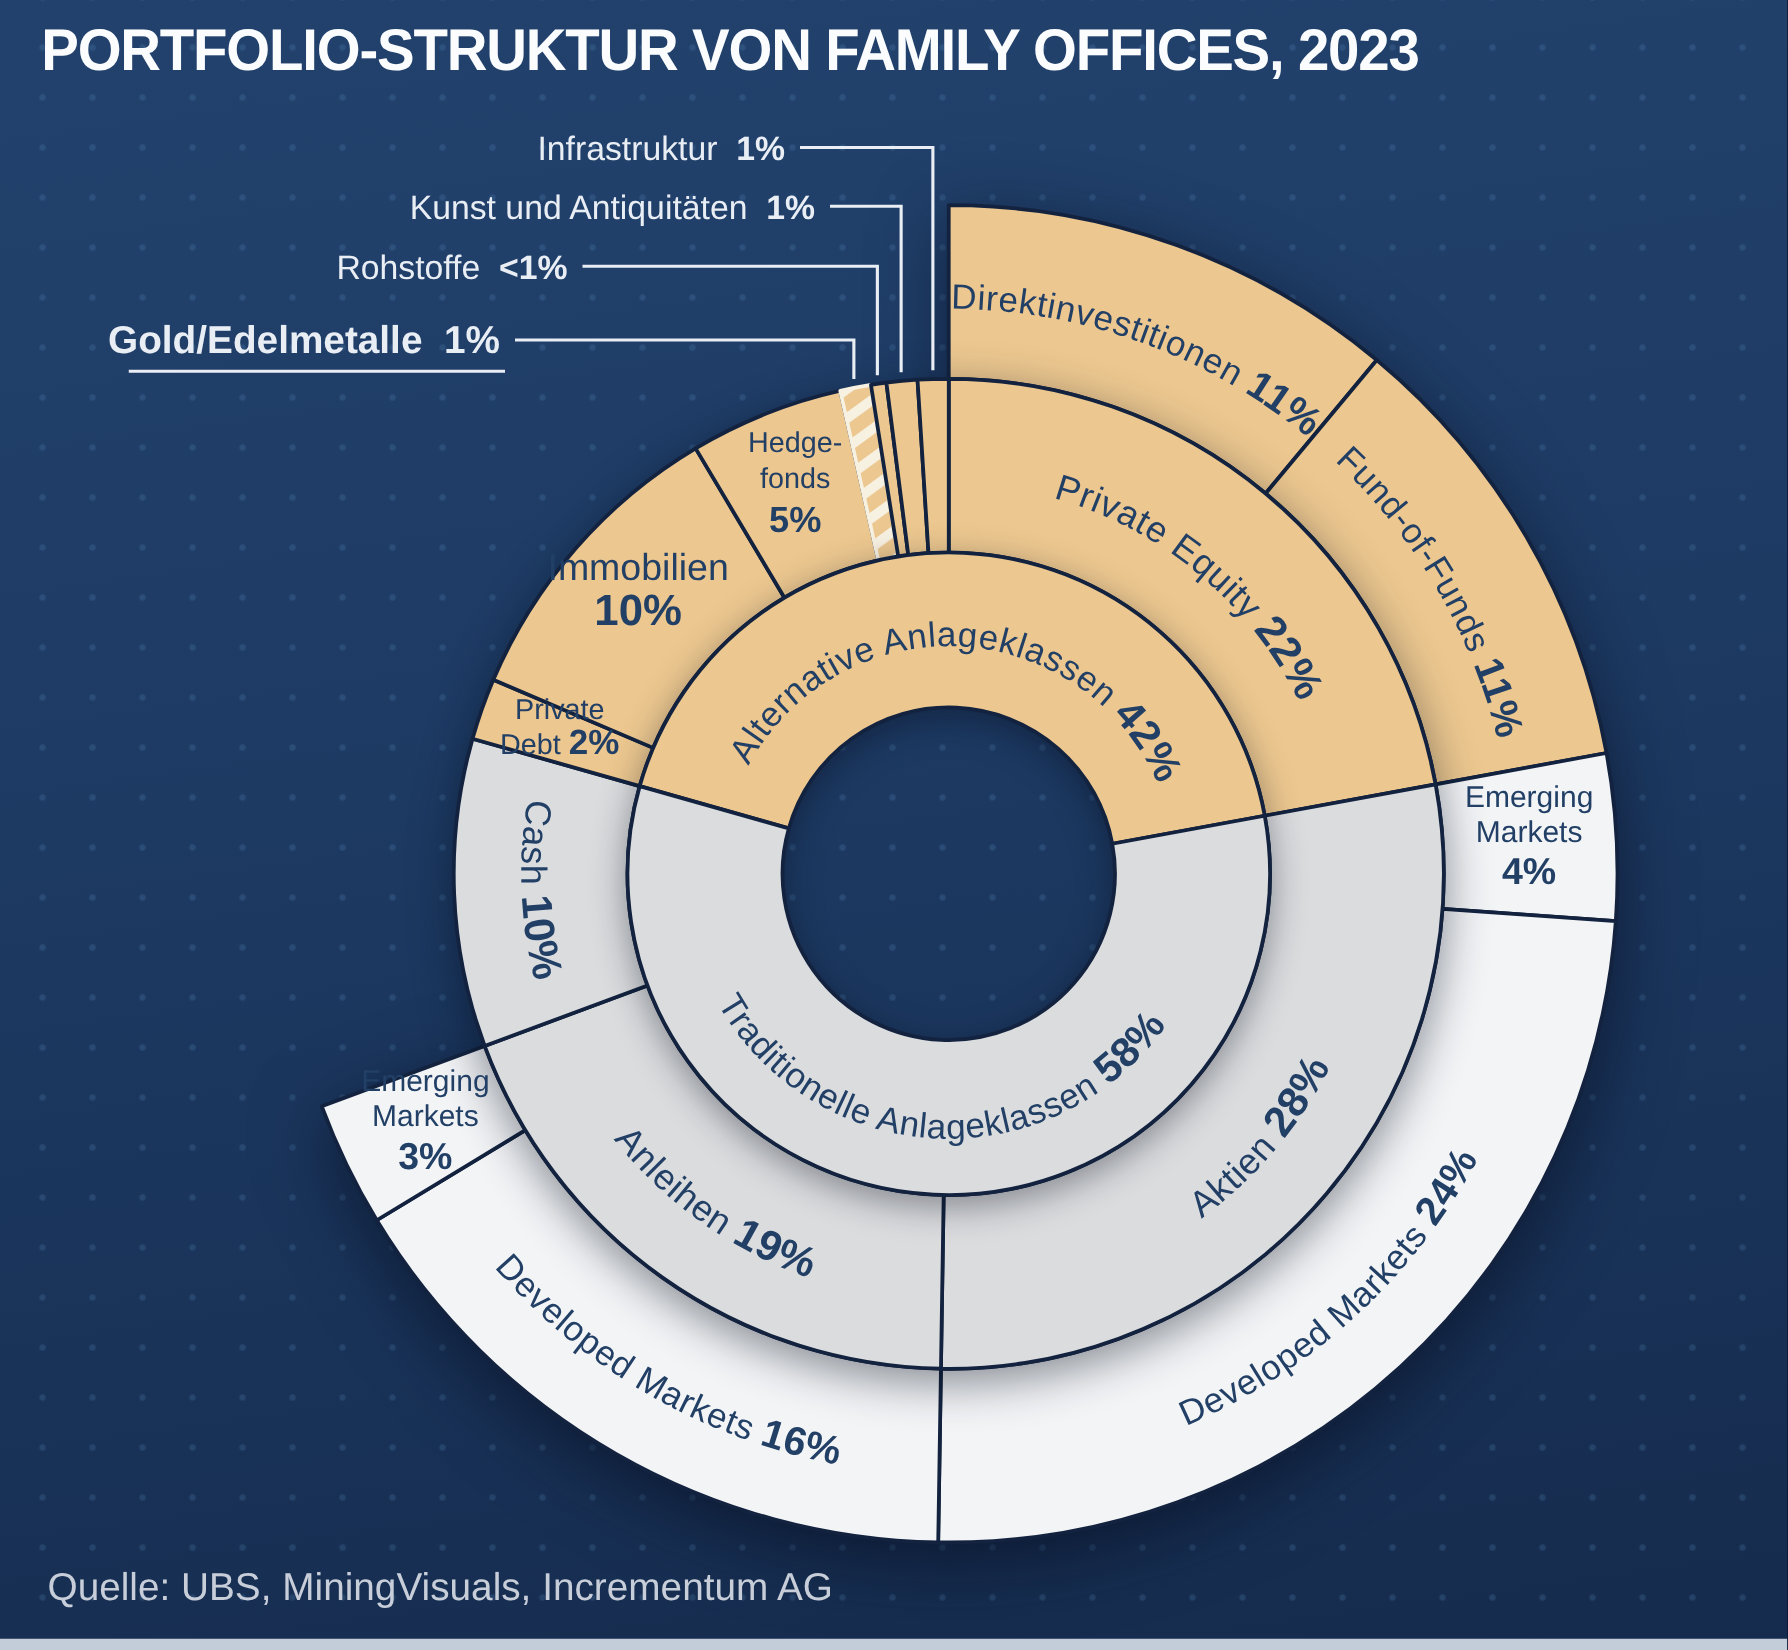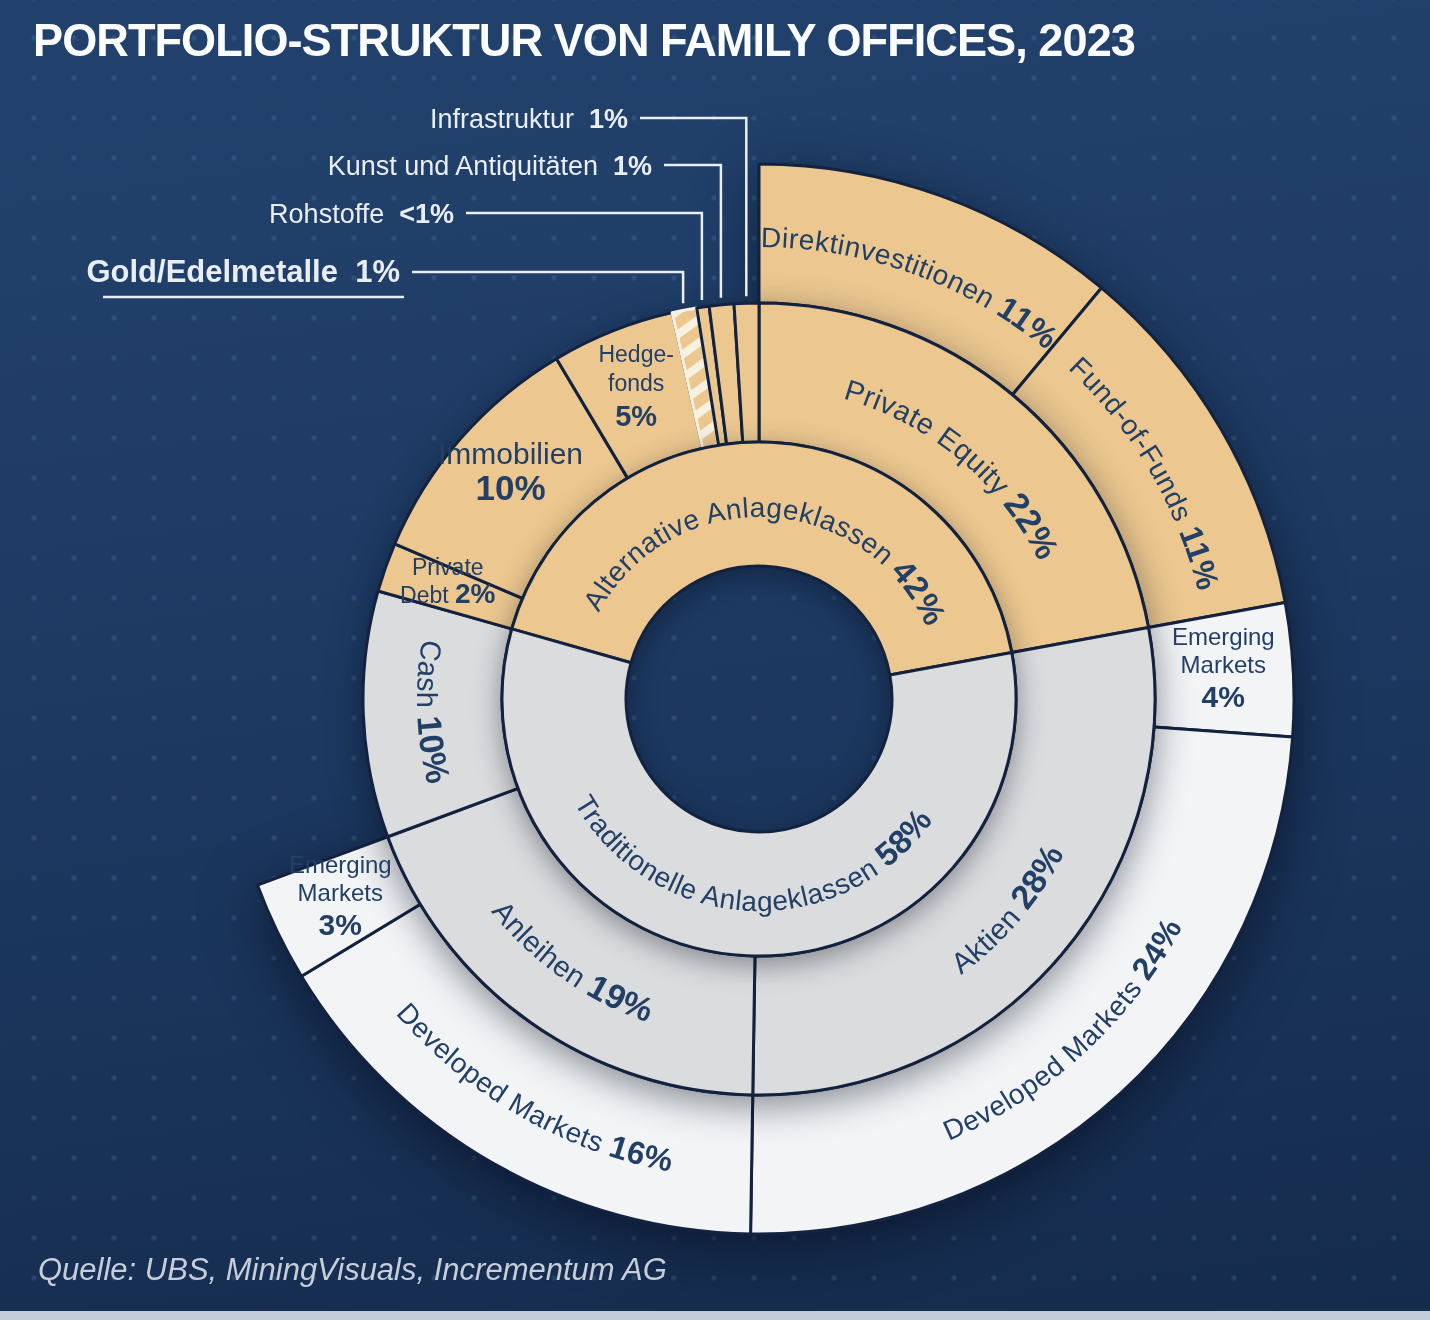--- a/index.html
+++ b/index.html
@@ -10,21 +10,21 @@
       radial-gradient(rgba(96,150,200,0.20) 2.2px, transparent 3px) 14px 18px / 40px 40px,
       linear-gradient(172deg,#22426D 0%,#1D3A63 45%,#152B4D 100%);
   }
   .page-title{
     position:absolute;left:33px;top:12px;margin:0;
     font-size:47px;font-weight:bold;color:#FBFCFE;letter-spacing:-1px;
     transform:scaleX(0.96);transform-origin:left center;white-space:nowrap;
   }
   .source-note{
     position:absolute;left:38px;top:1252px;
-    font-size:31px;font-style:italic;color:#C7CED9;white-space:nowrap;
+    font-size:31px;color:#C7CED9;white-space:nowrap;
   }
   .footer-bar{position:absolute;left:0;bottom:0;width:100%;height:9px;background:#C3CCD9;}
   svg#chart{position:absolute;left:0;top:0;}
   svg#chart text{font-family:"Liberation Sans",sans-serif;}
   g[data-name="ring-outer"]{filter:drop-shadow(0 16px 28px rgba(3,10,26,0.55));}
   g[data-name="ring-middle"]{filter:drop-shadow(0 10px 18px rgba(3,10,26,0.45));}
   g[data-name="ring-inner"]{filter:drop-shadow(0 8px 14px rgba(3,10,26,0.40));}
 </style>
 </head>
 <body>

